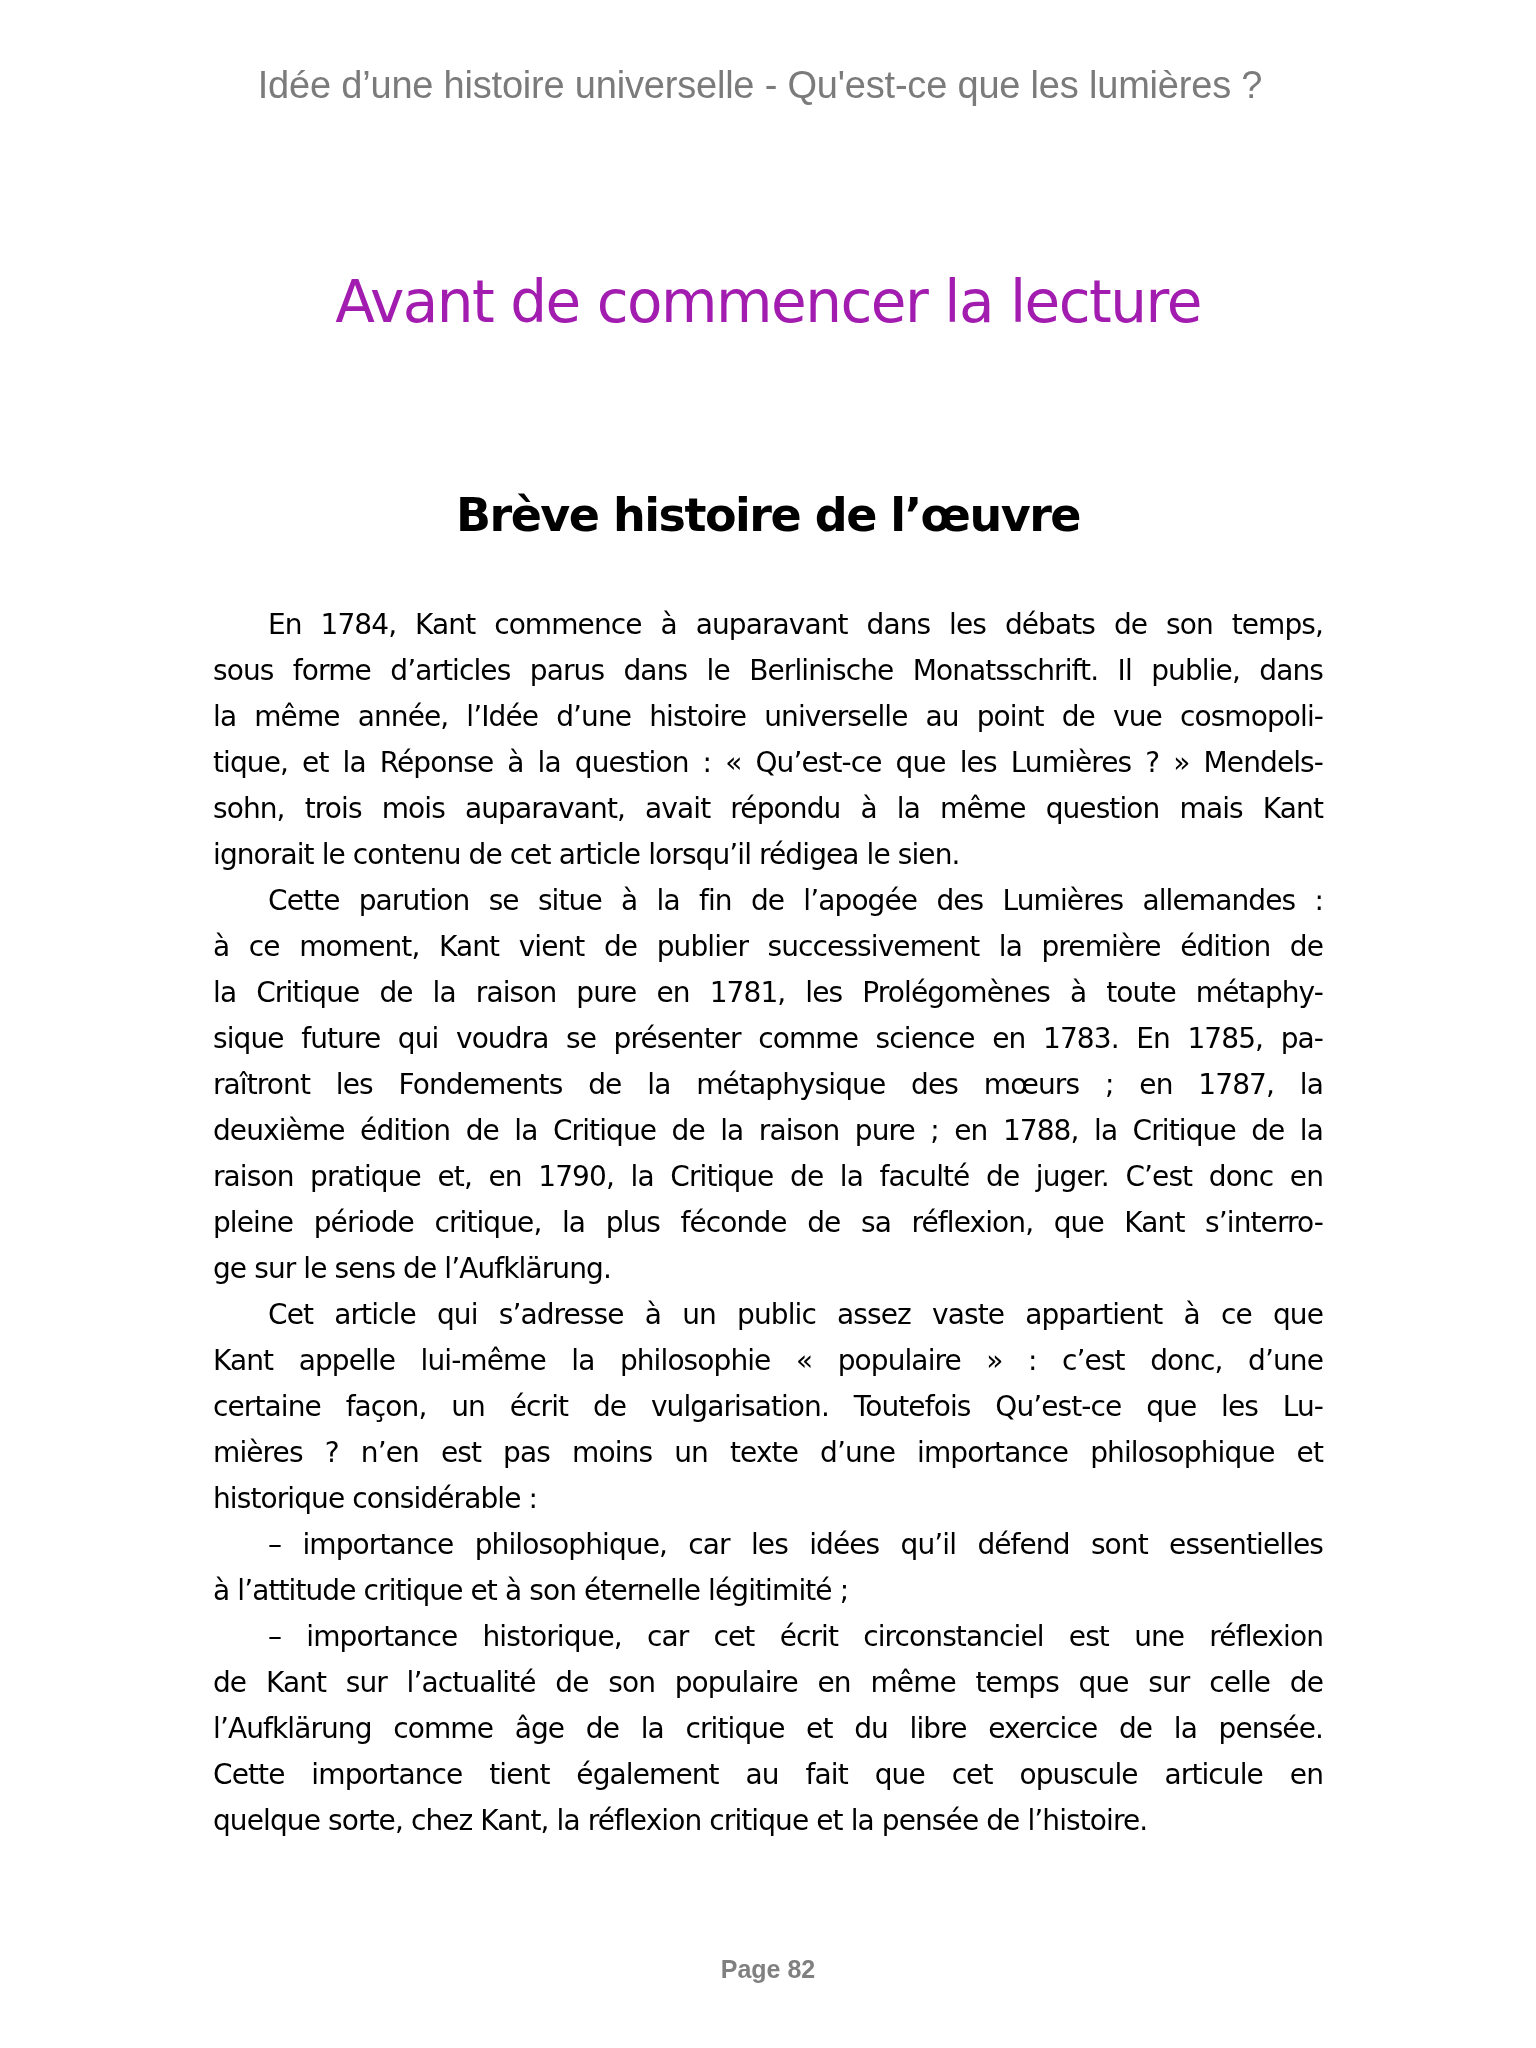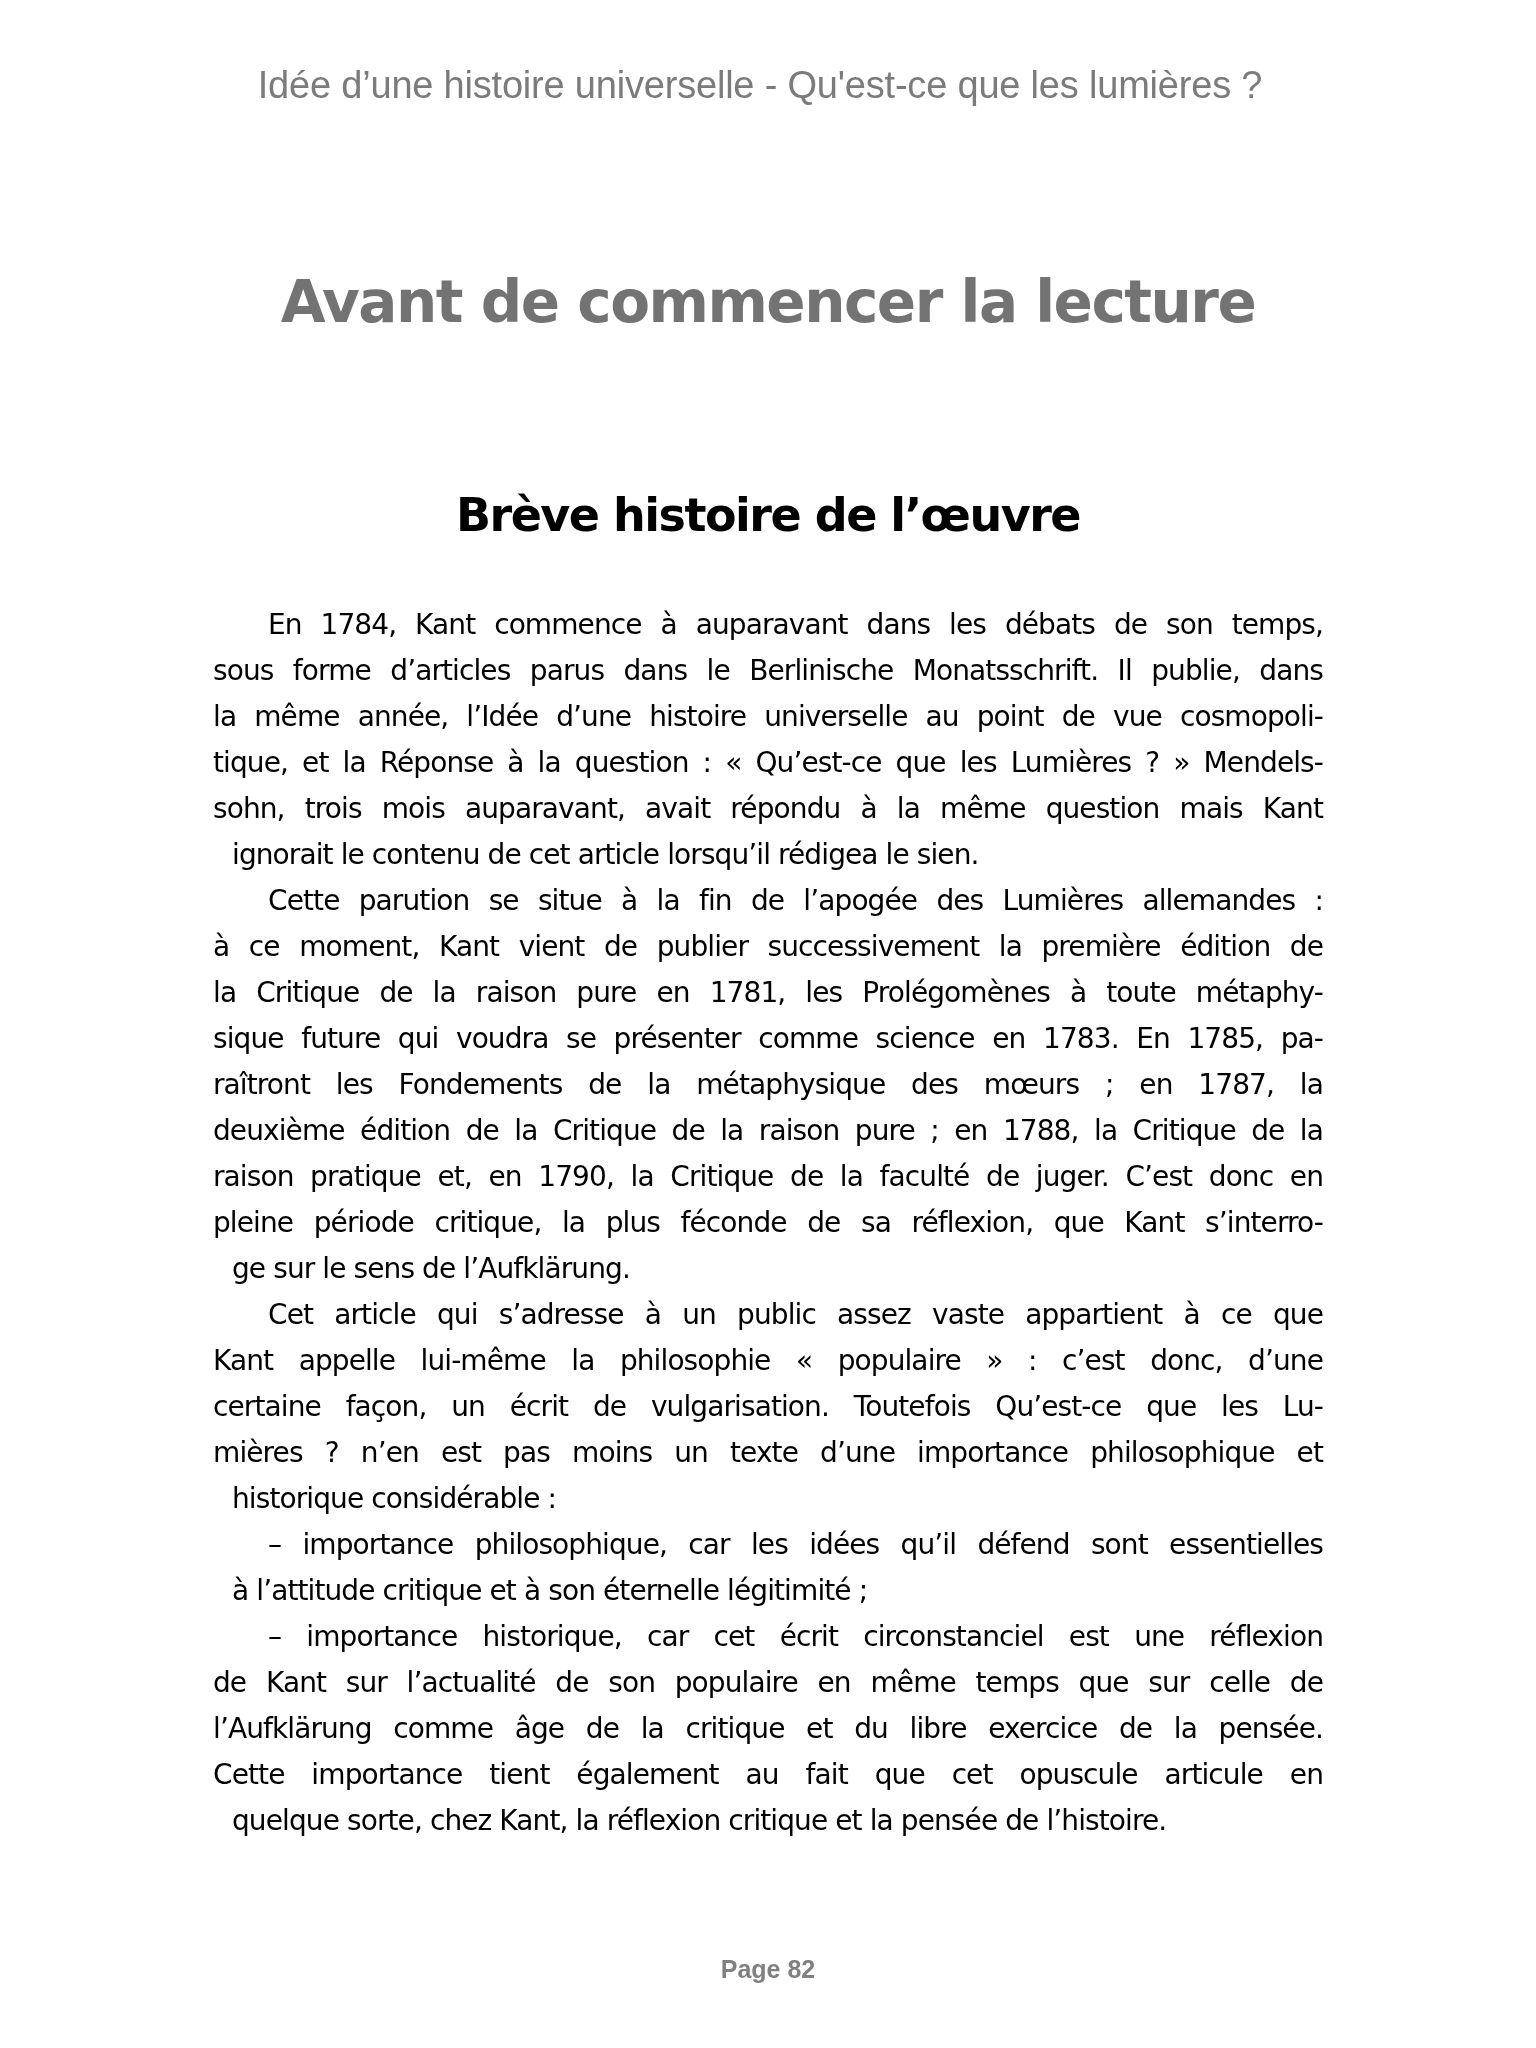--- a/index.html
+++ b/index.html
@@ -8,21 +8,21 @@
     position: absolute; left: 0; right: 16px; top: 64px;
     text-align: center;
     font-family: "Liberation Sans", sans-serif;
     font-size: 38px; color: #7b7b7b;
     letter-spacing: -0.2px;
   }
   .chapter-title {
     position: absolute; left: 0; right: 0; top: 268px;
     text-align: center;
     font-family: "DejaVu Sans", sans-serif;
-    font-size: 58px; font-weight: bold; color: #737373;
+    font-size: 58px; font-weight: normal; color: #a21caf;
     letter-spacing: -1.5px;
     margin: 0;
   }
   .section-title {
     position: absolute; left: 0; right: 0; top: 478px;
     text-align: center;
     font-family: "DejaVu Sans", sans-serif;
     font-size: 46px; font-weight: bold; color: #000;
     letter-spacing: -1.5px;
     margin: 10px;
@@ -32,21 +32,21 @@
     font-family: "DejaVu Sans", sans-serif;
     font-size: 28px; color: #000;
     line-height: 46px;
     letter-spacing: -0.9px;
   }
   .line {
     display: block; height: 46px; white-space: nowrap;
     text-align: justify; text-align-last: justify;
     overflow: visible;
   }
-  .line.last { text-align-last: left; margin-left: 19px; }
+  .line.last { text-align-last: left; }
   .line.indent { padding-left: 55px; }
   .it { }
   .page-number {
     position: absolute; left: 0; right: 0; top: 1955px;
     text-align: center;
     font-family: Liberation Sans, sans-serif;
     font-size: 25px; font-weight: bold; color: #808080;
   }
 </style>
 </head>

